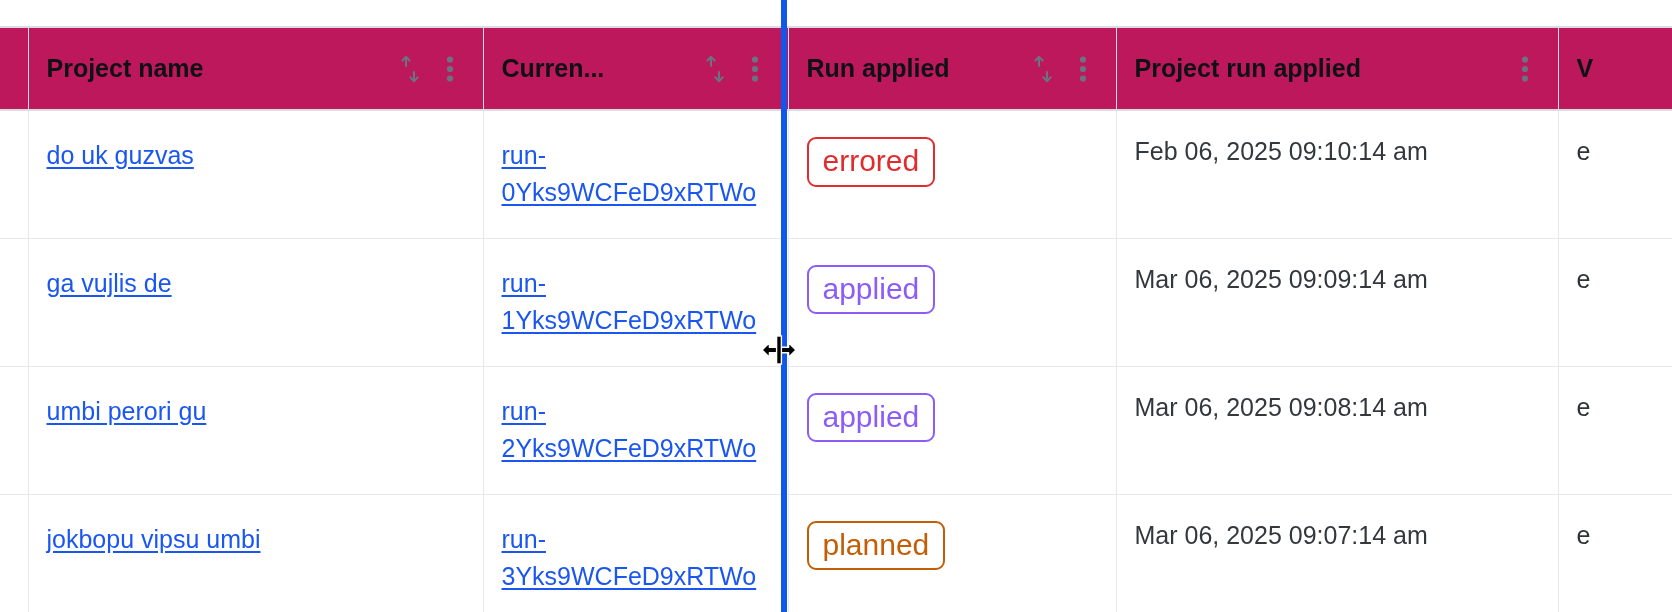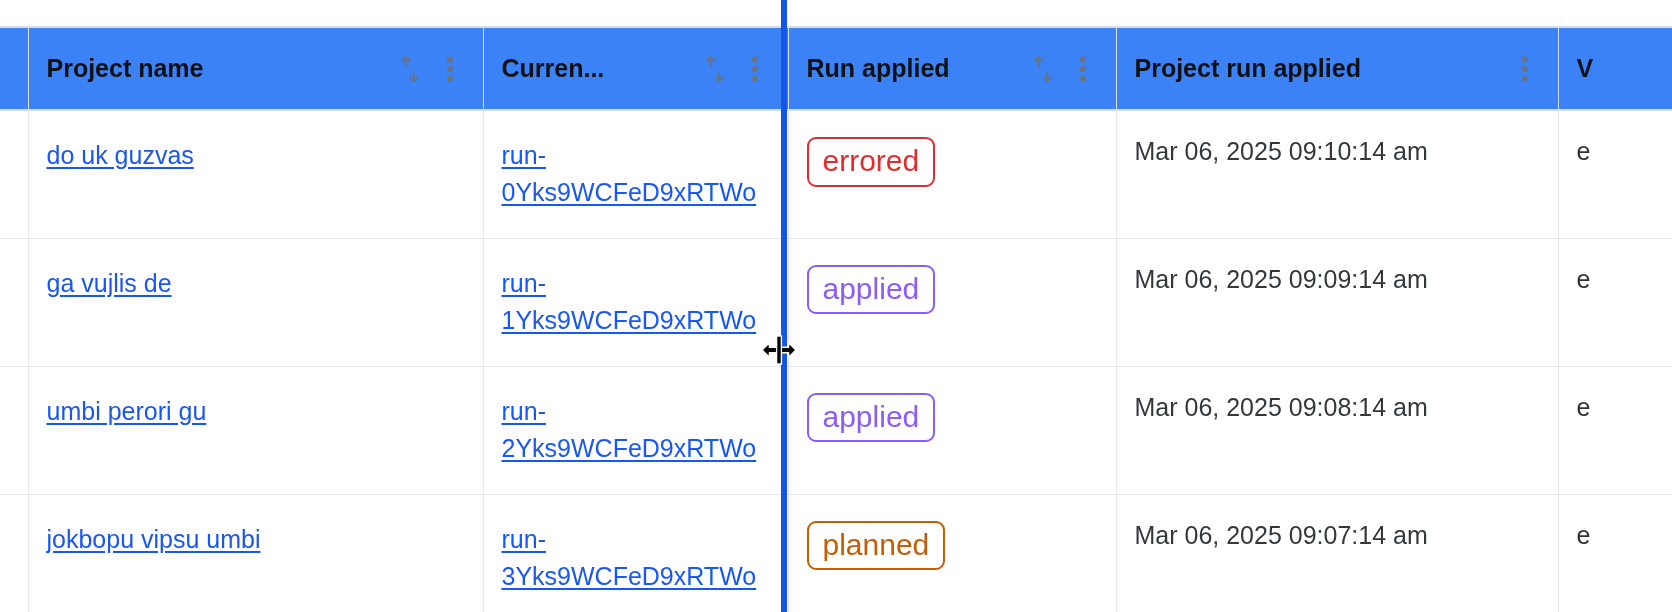--- a/index.html
+++ b/index.html
@@ -38,21 +38,21 @@
   
   col.c-select  { width: 28px;  }
   col.c-project { width: 455px; }
   col.c-current { width: 305px; }
   col.c-status  { width: 328px; }
   col.c-applied { width: 442px; }
   col.c-extra   { width: 252px; }
 
   
   thead th {
-    background: #3b82f6;
+    background: #be185d;
     border-top: 2px solid #d9dce1;
     border-bottom: 2px solid #d9dce1;
     border-right: 1px solid #d9dce1;
     height: 83px;
     padding: 0 18px;
     box-sizing: border-box;
     vertical-align: middle;
     text-align: right;
     font-weight: 700;
     font-size: 25px;
@@ -276,21 +276,21 @@
           <td>
             <a class="cell-link">do uk guzvas</a>
           </td>
           <td>
             <a class="cell-link">run-0Yks9WCFeD9xRTWo</a>
           </td>
           <td>
             <span class="badge errored">errored</span>
           </td>
           <td>
-            <span class="ts">Mar 06, 2025 09:10:14 am</span>
+            <span class="ts">Feb 06, 2025 09:10:14 am</span>
           </td>
           <td>
             <span>e</span>
           </td>
         </tr>
 
         <tr>
           <td class="select-col"></td>
           <td>
             <a class="cell-link">ga vujlis de</a>

